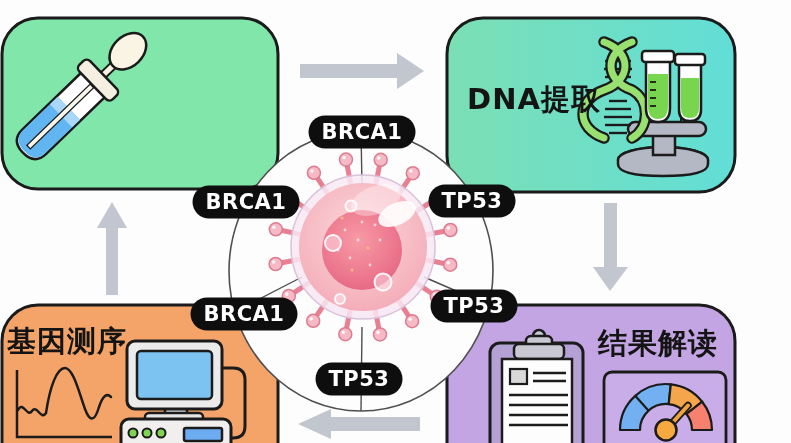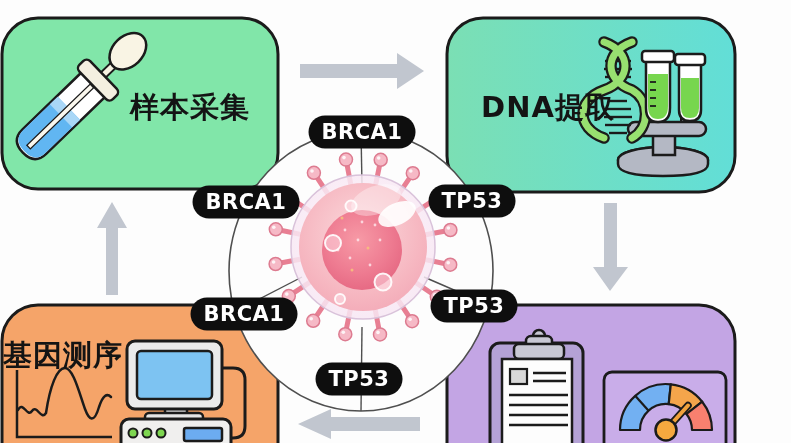--- a/index.html
+++ b/index.html
@@ -6,22 +6,22 @@
   .stage{
     position:relative;width:791px;height:443px;overflow:hidden;background:#fdfdfd;
     font-family:"DejaVu Sans","Liberation Sans",sans-serif;
   }
   .stage svg{position:absolute;left:0;top:0;}
   .panel-title{
     position:absolute;transform:translate(-50%,-50%);
     font-weight:bold;font-size:29px;color:#141414;white-space:nowrap;letter-spacing:1px;
   }
   .t-tl{left:190px;top:108px;}
-  .t-tr{left:534px;top:108px;margin-left:14px;}
-  .t-bl{left:63px;top:356px;}
+  .t-tr{left:534px;top:100px;}
+  .t-bl{left:63px;top:342px;padding-left:8px;}
   .t-br{left:658px;top:344px;}
   .pill{
     position:absolute;transform:translate(-50%,-50%);
     background:#0e0e0e;color:#ffffff;font-weight:bold;font-size:21px;line-height:1;
     padding:6px 13px;border-radius:18px;letter-spacing:.5px;white-space:nowrap;margin-top:8px;
   }
   .pill-n {left:362px;top:124px;}
   .pill-nw{left:246px;top:194px;}
   .pill-ne{left:472px;top:193px;}
   .pill-sw{left:244px;top:306px;}
@@ -262,23 +262,23 @@
         <path d="M670.8,384.3 A46,46 0 0 1 702.2,401.7 L686.5,414 A26,26 0 0 0 668.7,404.1 Z" fill="#f5a54b" stroke="#1b1b1b" stroke-width="2.2" stroke-linejoin="round"></path>
         <path d="M702.2,401.7 A46,46 0 0 1 712,430 L692,430 A26,26 0 0 0 686.5,414 Z" fill="#f8806f" stroke="#1b1b1b" stroke-width="2.2" stroke-linejoin="round"></path>
         <line x1="648.6" y1="410.7" x2="635.2" y2="395.8" stroke="#1b1b1b" stroke-width="2.2"></line>
         <line x1="666" y1="430" x2="688" y2="405.5" stroke="#1b1b1b" stroke-width="7.5" stroke-linecap="round"></line>
         <line x1="666" y1="430" x2="688" y2="405.5" stroke="#f0a23c" stroke-width="4" stroke-linecap="round"></line>
         <circle cx="666" cy="430" r="10.5" fill="#f5a93f" stroke="#1b1b1b" stroke-width="2.5"></circle>
       </g>
     </g>
   </svg>
 
-  <div class="panel-title t-tl">样本采集</div>
   <div class="panel-title t-tr">DNA提取</div>
   <div class="panel-title t-bl">基因测序</div>
+  <div class="panel-title t-br">结果解读</div>
 
   <div class="pill pill-n">BRCA1</div>
   <div class="pill pill-nw">BRCA1</div>
   <div class="pill pill-ne">TP53</div>
   <div class="pill pill-sw">BRCA1</div>
   <div class="pill pill-se">TP53</div>
   <div class="pill pill-s">TP53</div>
 </div>
 
 </body></html>

